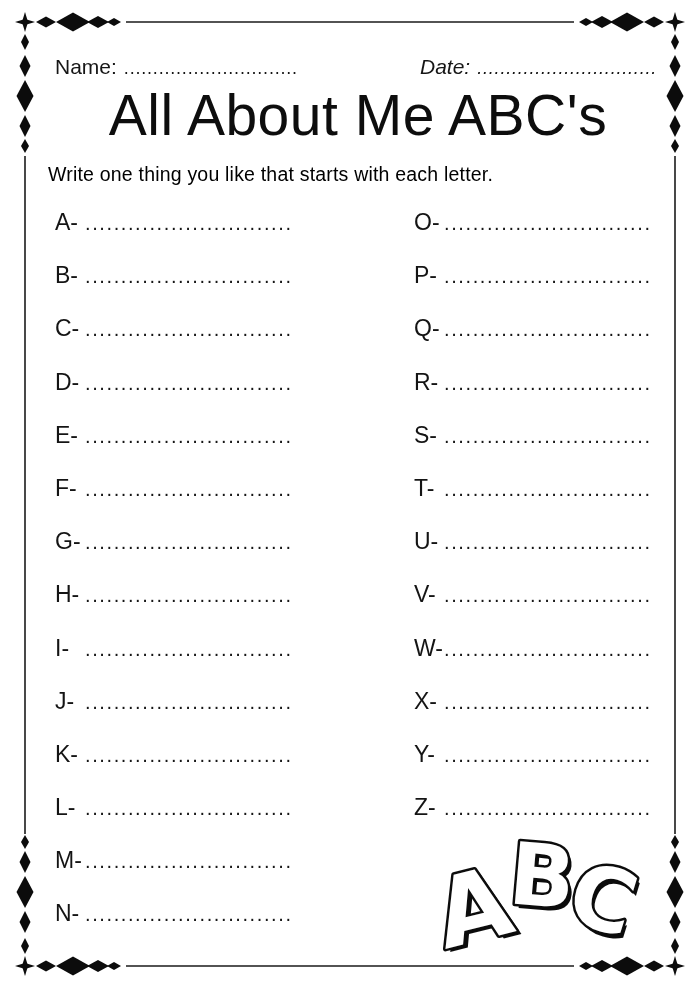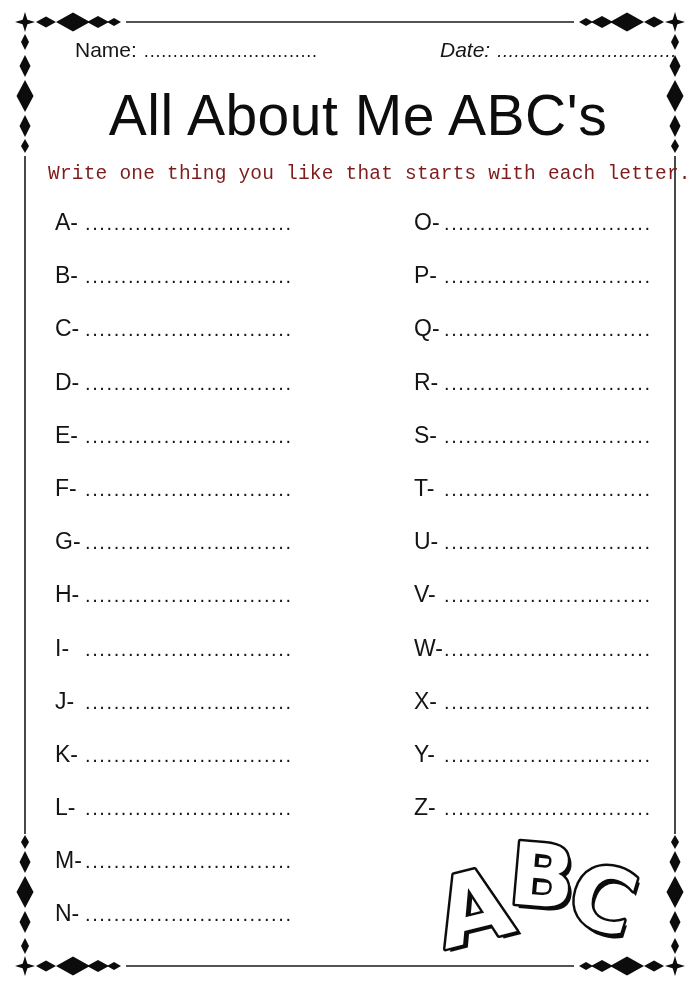--- a/index.html
+++ b/index.html
@@ -5,34 +5,34 @@
   html,body{margin:0;padding:0;background:#ffffff;}
   .sheet{
     position:relative;
     width:700px;height:990px;
     background:#ffffff;
     font-family:"Liberation Sans", sans-serif;
     color:#111;
     overflow:hidden;
   }
   .border-svg{position:absolute;left:0;top:0;width:700px;height:990px;}
-  .field{position:absolute;top:38px;white-space:nowrap;display:flex;align-items:baseline;gap:7px;margin-left:20px;}
+  .field{position:absolute;top:55px;white-space:nowrap;display:flex;align-items:baseline;gap:7px;}
   .field-name{left:55px;}
   .field-date{left:420px;font-style:italic;}
   .field-label{font-size:21px;color:#161616;}
   .field-dots{font-size:18px;letter-spacing:0.8px;color:#161616;}
   .page-title{
     position:absolute;top:86px;left:8px;width:100%;
     margin:0;text-align:center;
     font-size:57px;font-weight:400;line-height:1.05;
     color:#0d0d0d;letter-spacing:0.5px;
   }
   .instruction{
     position:absolute;top:163px;left:48px;margin:0;
-    font-size:19.5px;color:#7f1d1d;letter-spacing:0.2px;font-family:Liberation Mono, monospace;
+    font-size:19.5px;color:#000000;letter-spacing:0.2px;
   }
   .col{position:absolute;top:196px;width:238px;}
   .col-left{left:55px;}
   .col-right{left:414px;}
   .letter-row{
     height:53.2px;
     display:flex;align-items:baseline;
     padding-top:13px;box-sizing:border-box;
     white-space:nowrap;
   }

